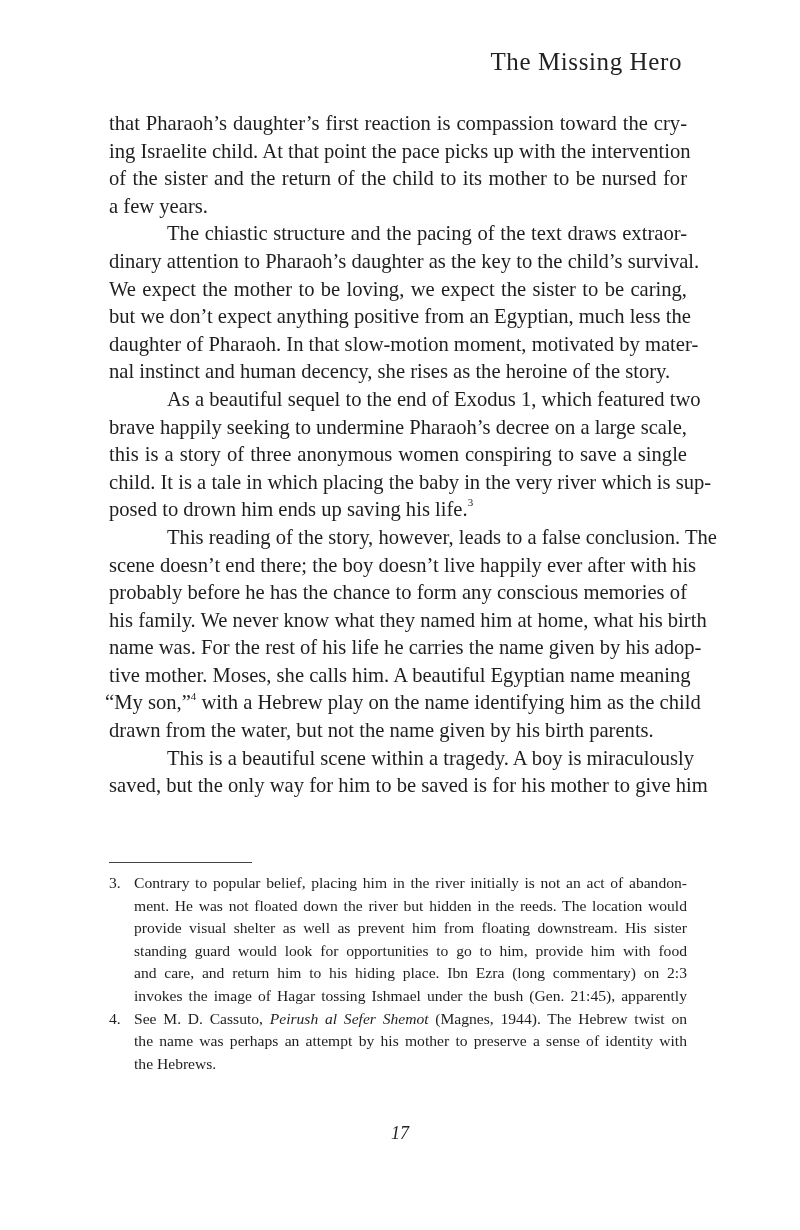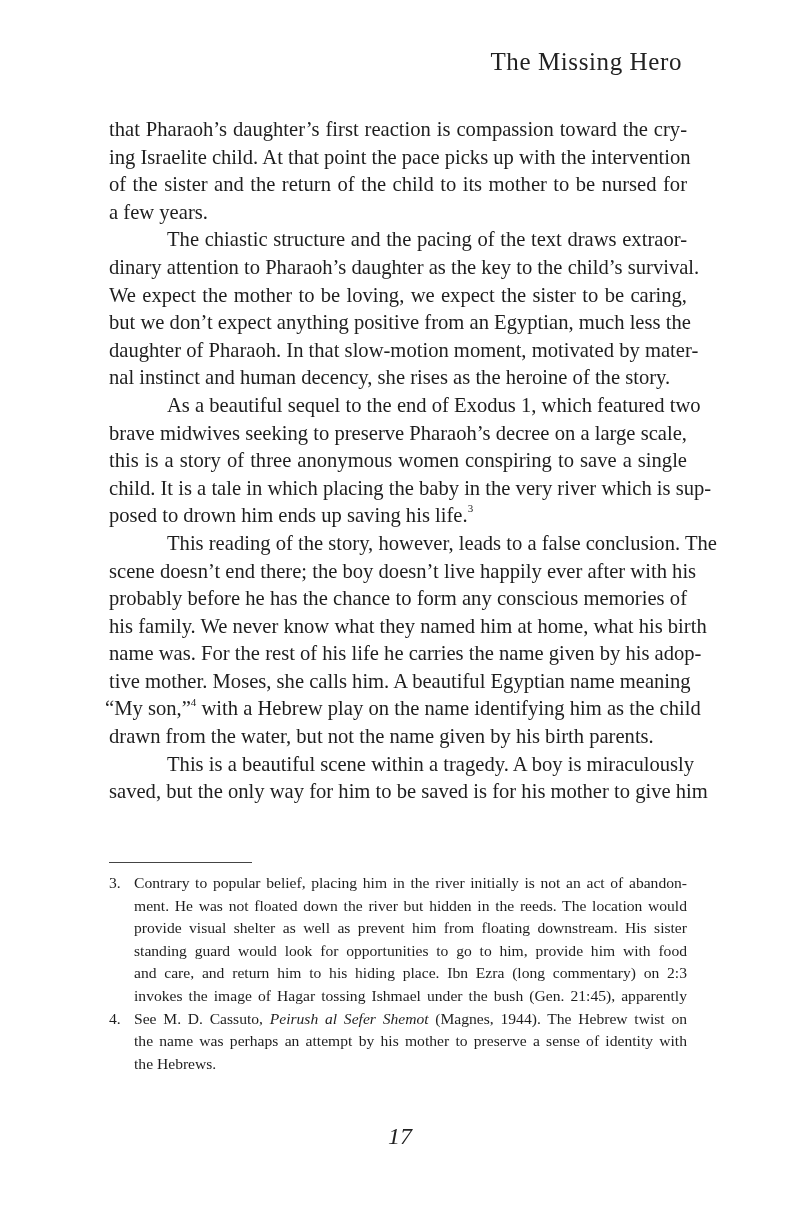--- a/index.html
+++ b/index.html
@@ -19,21 +19,21 @@
       position: absolute;
       top: 48px;
       right: 118px;
       font-size: 25px;
       letter-spacing: 0.6px;
       color: #222;
     }
     .body-text {
       position: absolute;
       left: 109px;
-      top: 116px;
+      top: 110px;
       width: 578px;
       font-size: 20.6px;
       line-height: 27.6px;
     }
     .line {
       display: block;
       white-space: nowrap;
       text-align: justify;
       text-align-last: justify;
       height: 27.6px;
@@ -82,21 +82,21 @@
     .note .line {
       height: 22.6px;
     }
     .folio {
       position: absolute;
       top: 1123px;
       left: 0;
       width: 800px;
       text-align: center;
       font-style: italic;
-      font-size: 24px;
+      font-size: 18px;
       color: #222;
     }
     em { font-style: italic; margin-top: 44px; }
   </style>
 </head>
 <body>
 
 <div class="running-head">The Missing Hero</div>
 
 <div class="body-text">
@@ -112,21 +112,21 @@
     <span class="line indent">The chiastic structure and the pacing of the text draws extraor-</span>
     <span class="line">dinary attention to Pharaoh’s daughter as the key to the child’s survival.</span>
     <span class="line">We expect the mother to be loving, we expect the sister to be caring,</span>
     <span class="line">but we don’t expect anything positive from an Egyptian, much less the</span>
     <span class="line">daughter of Pharaoh. In that slow-motion moment, motivated by mater-</span>
     <span class="line last">nal instinct and human decency, she rises as the heroine of the story.</span>
   </div>
 
   <div>
     <span class="line indent">As a beautiful sequel to the end of Exodus 1, which featured two</span>
-    <span class="line">brave midwives seeking to preserve Pharaoh’s decree on a large scale,</span>
+    <span class="line">brave happily seeking to undermine Pharaoh’s decree on a large scale,</span>
     <span class="line">this is a story of three anonymous women conspiring to save a single</span>
     <span class="line">child. It is a tale in which placing the baby in the very river which is sup-</span>
     <span class="line last"><span>posed to drown him ends up saving his life.</span><sup>3</sup></span>
   </div>
 
   <div>
     <span class="line indent">This reading of the story, however, leads to a false conclusion. The</span>
     <span class="line">scene doesn’t end there; the boy doesn’t live happily ever after with his</span>
     <span class="line">probably before he has the chance to form any conscious memories of</span>
     <span class="line">his family. We never know what they named him at home, what his birth</span>

